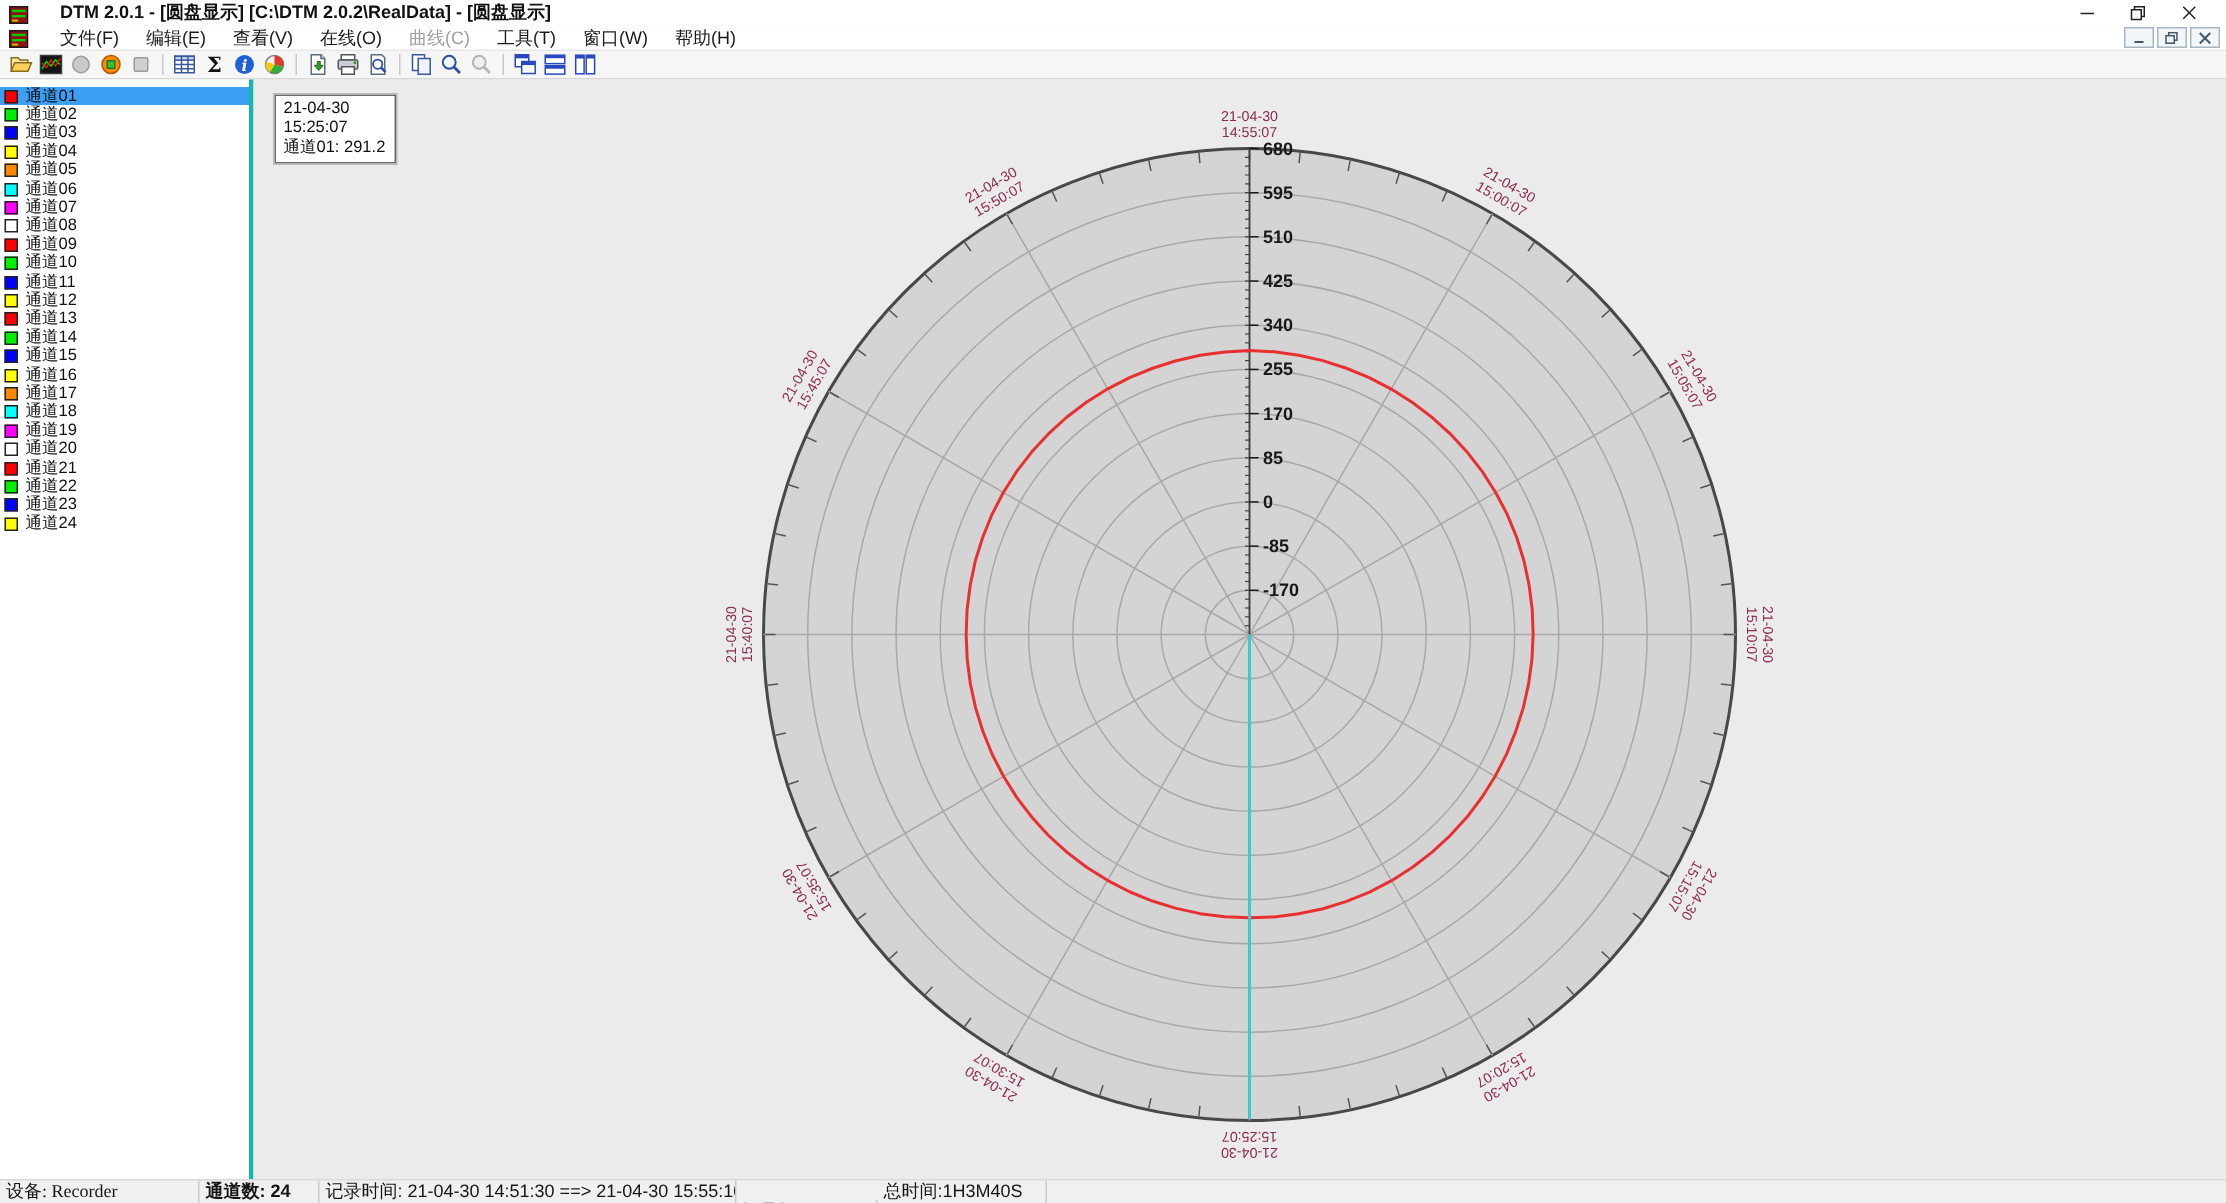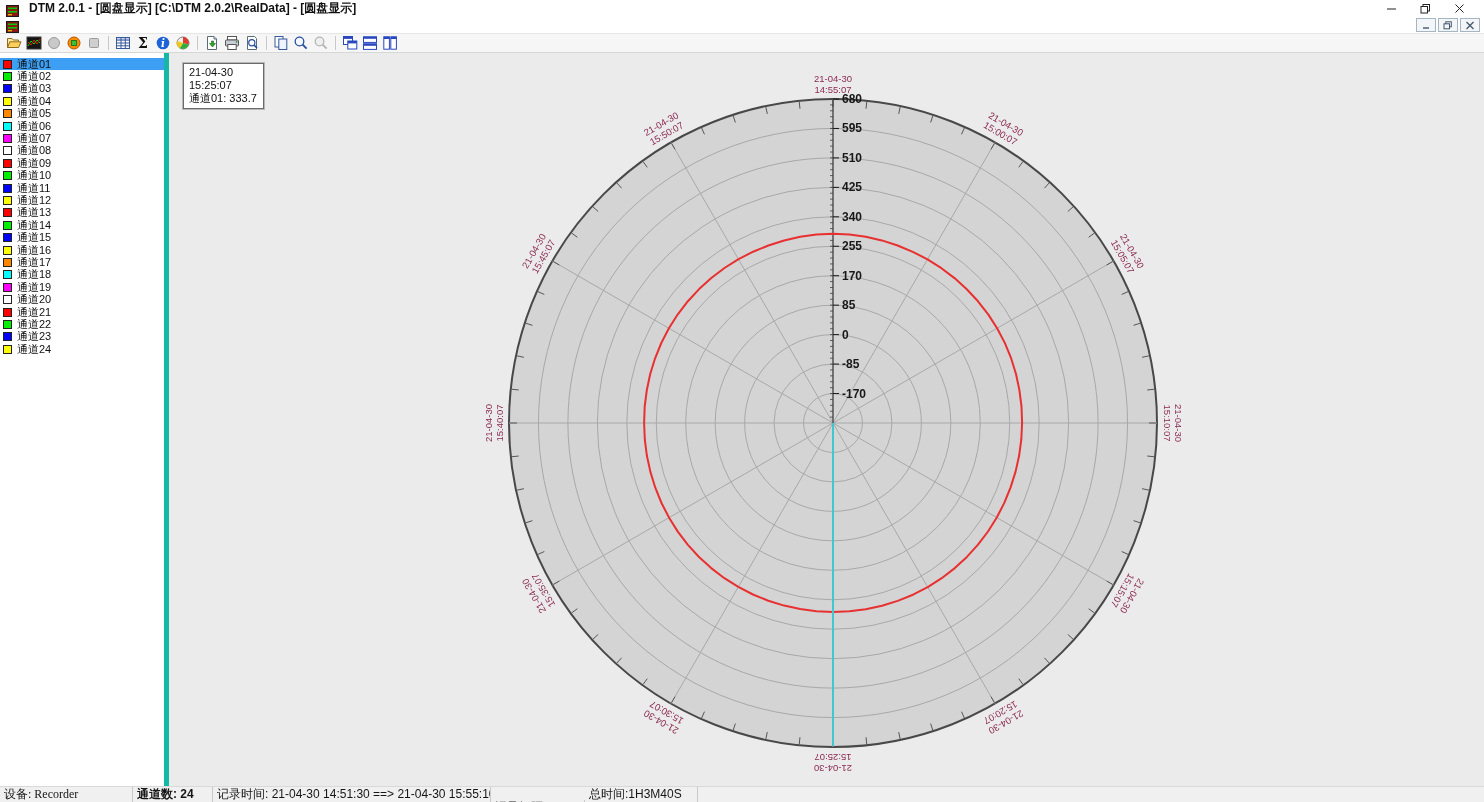--- a/index.html
+++ b/index.html
@@ -3,21 +3,21 @@
 <meta charset="utf-8">
 <style>
   * { margin:0; padding:0; box-sizing:border-box; }
   html,body { width:1484px; height:802px; overflow:hidden;
     font-family:"Liberation Sans","DejaVu Sans",sans-serif; background:#ececec; }
   #app { width:1484px; height:802px; display:flex; flex-direction:column; background:#ececec; }
 
   
   .titlebar { height:17px; background:#ffffff; display:flex; align-items:center; flex:none; }
   .app-icon { width:13px; height:12px; margin-left:6px; flex:none; }
-  .title-text { font-size:12px; font-weight:700; color:#111; margin-left:10px; white-space:nowrap; }
+  .title-text { font-size:12px; font-weight:700; color:#111; margin-left:21px; white-space:nowrap; }
   .win-controls { margin-left:auto; display:flex; align-items:center; height:17px; }
   .win-btn { width:34px; height:17px; display:flex; align-items:center; justify-content:center; color:#222; }
   .win-btn svg { display:block; }
 
   
   .menubar { height:17px; background:#ffffff; display:flex; align-items:center; flex:none;
     border-bottom:1px solid #e6e6e6; }
   .mdi-icon { width:13px; height:12px; margin-left:6px; flex:none; }
   #menu-items { display:flex; margin-left:12px; }
   .menu-item { font-size:12px; color:#1a1a1a; padding:1px 9px; white-space:nowrap; }
@@ -29,21 +29,21 @@
 
   
   .toolbar { height:19px; background:#f6f6f6; border-bottom:1px solid #d7d7d7;
     display:flex; align-items:center; padding-left:4px; flex:none; }
   .tb-btn { width:20px; height:18px; display:flex; align-items:center; justify-content:center; }
   .tb-btn svg { width:16px; height:16px; display:block; }
   .tb-sep { width:1px; height:14px; background:#c8c8c8; margin:0 4px; flex:none; }
 
   
   .main { flex:1; display:flex; min-height:0; }
-  .sidebar { width:169px; flex:none; background:#ffffff; border-right:5px solid #14b8a6;
+  .sidebar { width:169px; flex:none; background:#ffffff; border-right:3px solid #14b8a6;
     padding-top:5px; overflow:hidden; }
   .chan-row { height:12.4px; display:flex; align-items:center; padding-left:3px; }
   .chan-row.selected { background:#3d9ff3; }
   .chan-swatch { width:9px; height:9px; border:1px solid #222; flex:none; }
   .chan-label { font-size:11px; line-height:11px; color:#111; margin-left:5px; white-space:nowrap; }
 
   .chart-area { position:relative; flex:1; background:#ebebeb; overflow:hidden; }
   .chart-area svg { position:absolute; left:0; top:0; }
 
   .time-label { position:absolute; font-size:9.5px; line-height:10.5px; color:#8b2a52;
@@ -99,20 +99,30 @@
 
   <div class="menubar">
     <span class="mdi-icon">
       <svg viewBox="0 0 13 12" width="13" height="12">
           <rect x="0.5" y="0.5" width="12" height="11" fill="#8b1515" stroke="#1a1a1a"></rect>
           <rect x="2" y="2.5" width="9" height="1.6" fill="#00cc00"></rect>
           <rect x="2" y="6" width="9" height="1.6" fill="#00cc00"></rect>
           <rect x="2" y="9" width="4" height="1.4" fill="#d4b400"></rect>
         </svg>
     </span>
+    <div id="menu-items">
+        <span class="menu-item">文件(F)</span>
+        <span class="menu-item">编辑(E)</span>
+        <span class="menu-item">查看(V)</span>
+        <span class="menu-item">在线(O)</span>
+        <span class="menu-item disabled">曲线(C)</span>
+        <span class="menu-item">工具(T)</span>
+        <span class="menu-item">窗口(W)</span>
+        <span class="menu-item">帮助(H)</span>
+      </div>
     <div class="mdi-controls">
       <span class="mdi-btn">
         <svg width="10" height="9" viewBox="0 0 10 9">
             <line x1="2" y1="7" x2="8" y2="7" stroke="#44566a" stroke-width="1.4"></line>
           </svg>
       </span>
       <span class="mdi-btn">
         <svg width="10" height="9" viewBox="0 0 10 9" fill="none" stroke="#44566a">
             <rect x="2.8" y="0.8" width="5.5" height="5"></rect>
             <rect x="1" y="2.8" width="5.5" height="5" fill="#f3f6f9"></rect>
@@ -517,21 +527,21 @@
           <line x1="664" y1="311.09090909090907" x2="670" y2="311.09090909090907" stroke="#181818" stroke-width="1"></line>
           <text x="673" y="315.09090909090907" class="axis-label">-85</text>
           <line x1="664" y1="340.54545454545456" x2="670" y2="340.54545454545456" stroke="#181818" stroke-width="1"></line>
           <text x="673" y="344.54545454545456" class="axis-label">-170</text>
           <path d="M664.0 180.7L680.5 181.5L696.8 183.8L712.9 187.4L728.6 192.5L743.8 198.8L758.5 206.4L772.4 215.2L785.5 225.1L797.8 236.2L809.0 248.3L819.2 261.4L828.1 275.3L835.8 289.9L842.1 305.2L847.0 321.0L850.4 337.1L852.5 353.5L853.1 370.0L852.3 386.5L850.1 402.8L846.5 418.9L841.5 434.6L835.3 449.9L827.8 464.5L819.0 478.5L809.0 491.7L797.9 503.9L785.8 515.1L772.7 525.2L758.7 534.1L744.0 541.7L728.7 547.9L713.0 552.8L696.8 556.2L680.5 558.3L664.0 558.9L647.5 558.2L631.2 556.1L615.1 552.6L599.3 547.7L584.0 541.5L569.3 533.9L555.4 525.2L542.2 515.1L530.0 504.0L518.9 491.8L508.8 478.6L500.1 464.7L492.5 450.0L486.3 434.7L481.4 418.9L477.9 402.8L475.8 386.5L475.1 370.0L475.7 353.5L477.8 337.2L481.2 321.0L486.1 305.3L492.3 290.0L499.9 275.3L508.8 261.3L518.9 248.2L530.1 236.1L542.3 225.0L555.5 215.0L569.5 206.2L584.1 198.7L599.4 192.5L615.1 187.5L631.2 183.8L647.5 181.6Z" fill="none" stroke="#e83030" stroke-width="2" stroke-linejoin="round"></path>
           <line x1="664" y1="370" x2="664" y2="693" stroke="#3fc8d2" stroke-width="2"></line>
         </svg>
       <div class="cursor-tooltip">
         <div>21-04-30</div>
         <div>15:25:07</div>
-        <div>通道01: 333.7</div>
+        <div>通道01: 291.2</div>
       </div>
     <div class="time-label" style="color: rgb(139, 42, 82); left: 664px; top: 31px; transform: translate(-50%, -50%) rotate(0deg);">
           <div>21-04-30</div>
           <div>14:55:07</div>
         </div>
         <div class="time-label" style="color: rgb(139, 42, 82); left: 833.5px; top: 76.4174px; transform: translate(-50%, -50%) rotate(30deg);">
           <div>21-04-30</div>
           <div>15:00:07</div>
         </div>
         <div class="time-label" style="color: rgb(139, 42, 82); left: 957.583px; top: 200.5px; transform: translate(-50%, -50%) rotate(60deg);">

